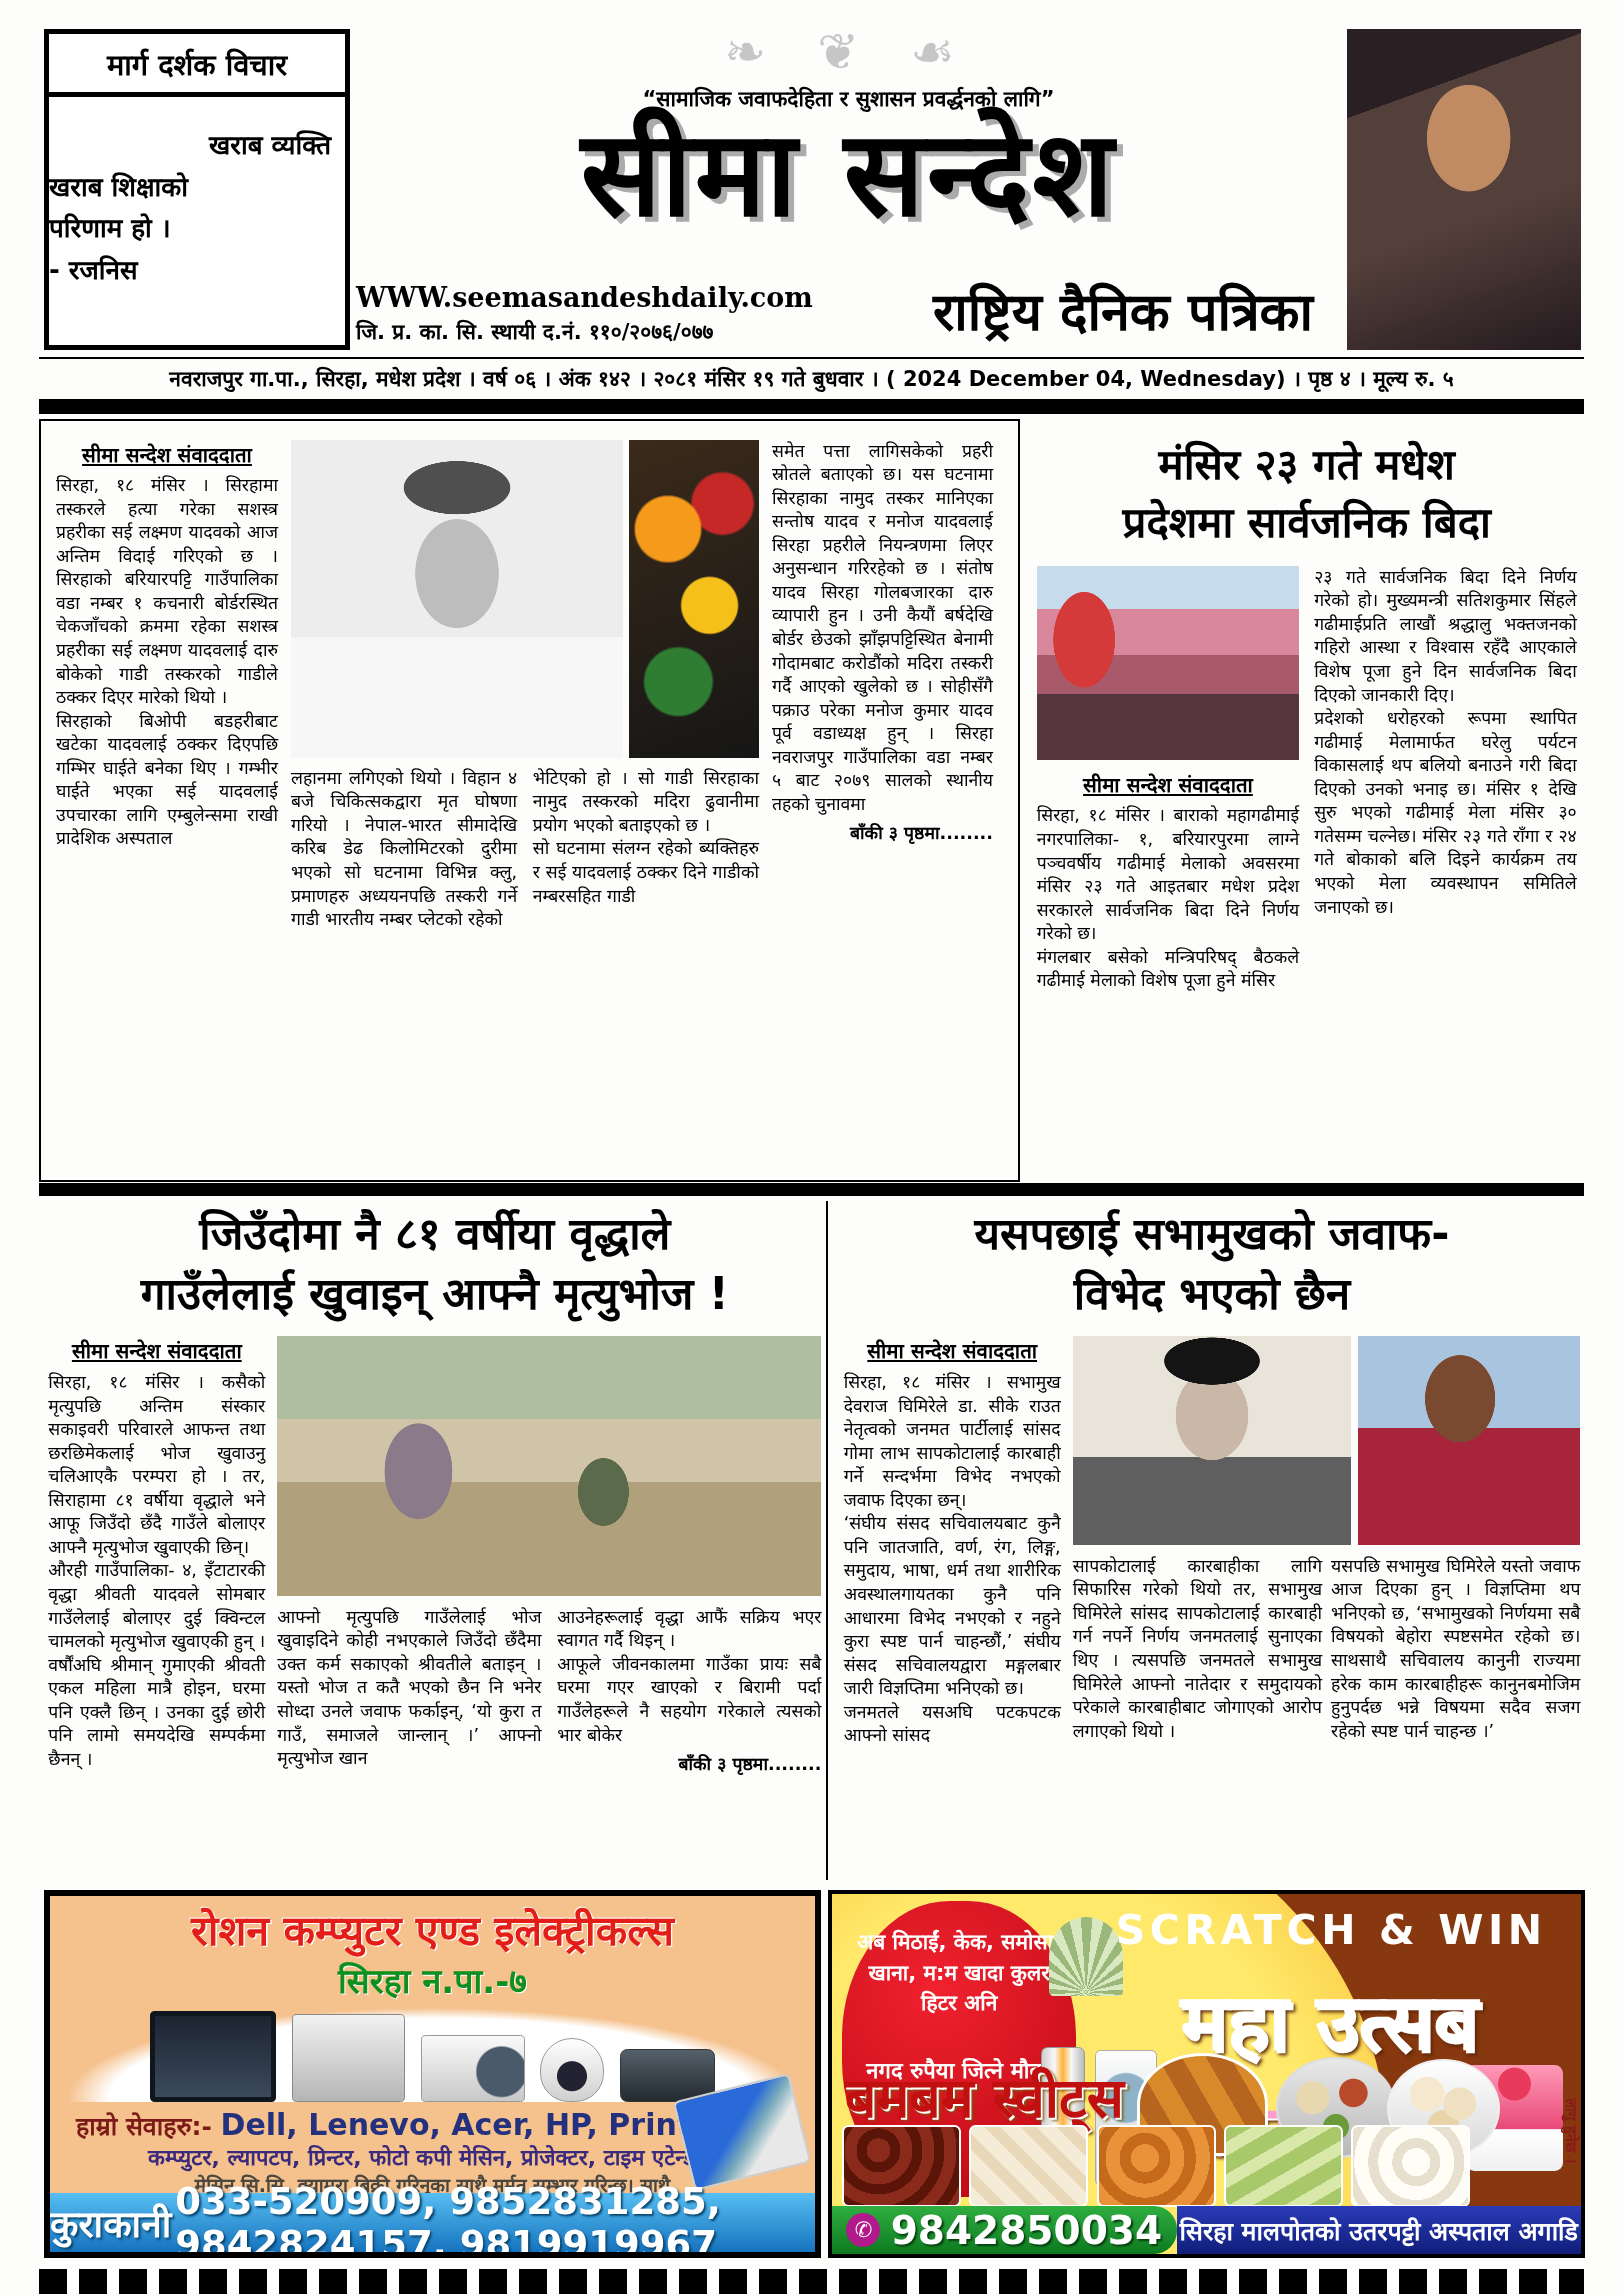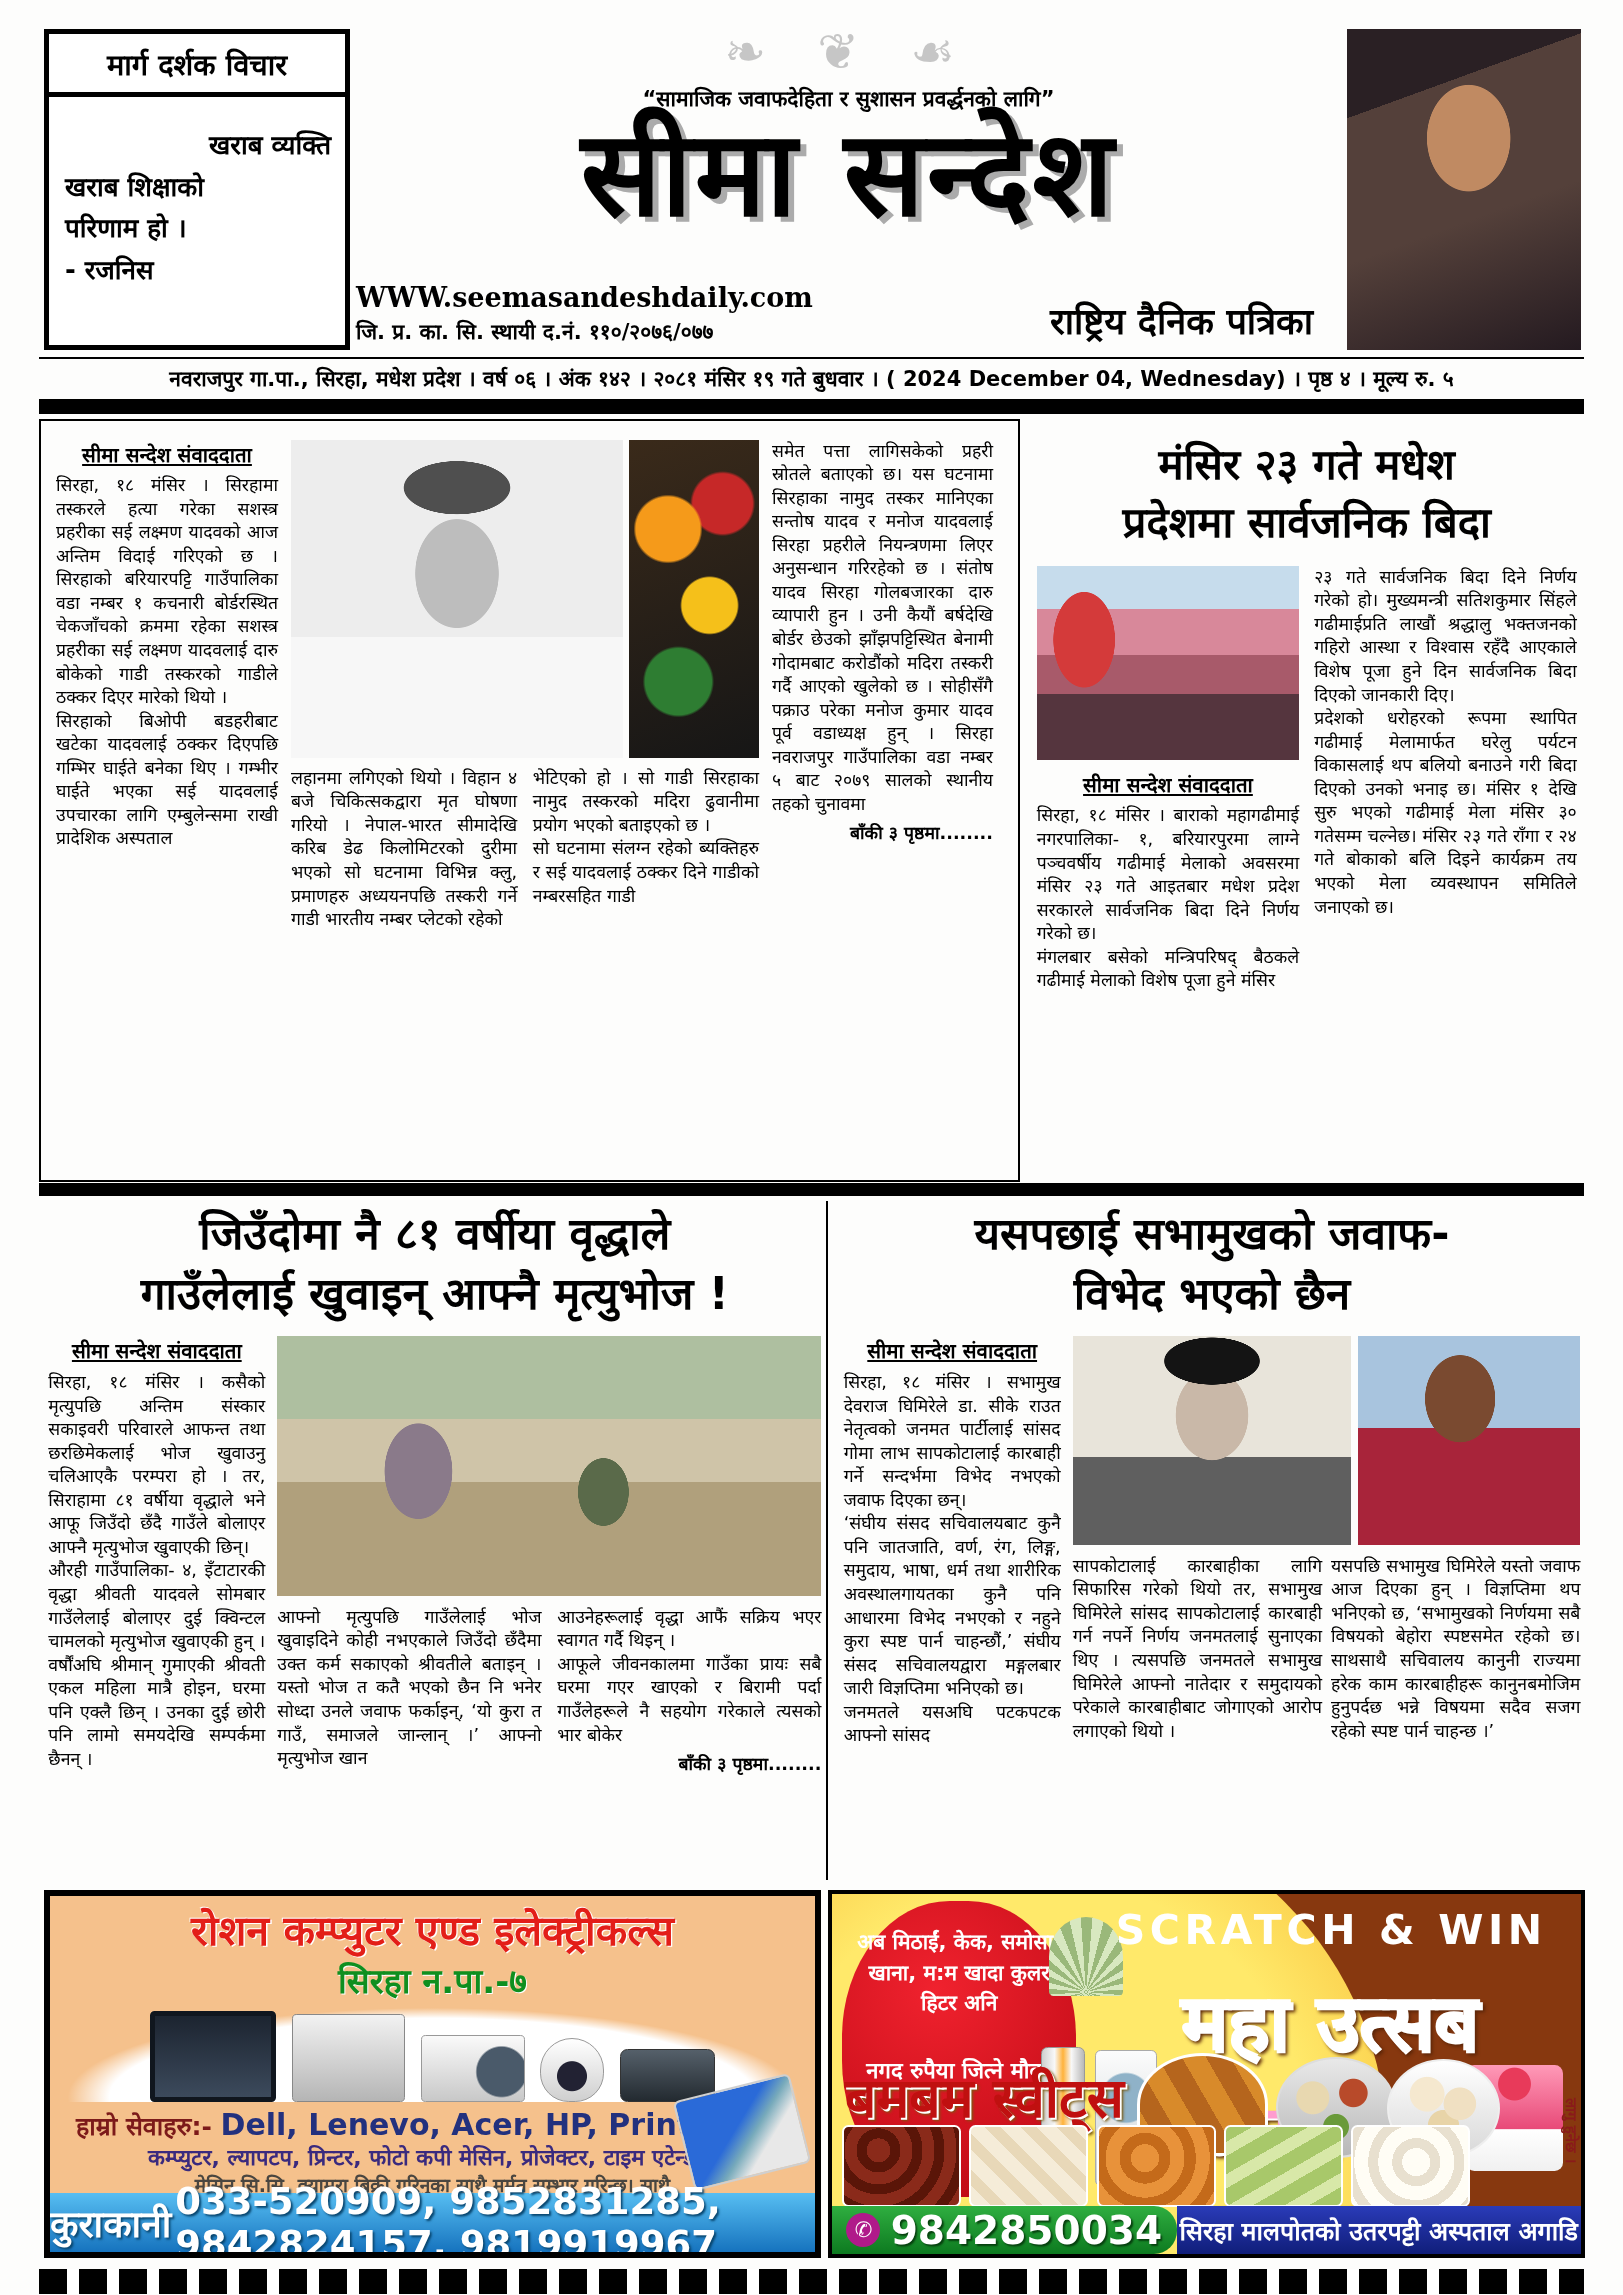--- a/index.html
+++ b/index.html
@@ -7,31 +7,31 @@
         font-family:"DejaVu Sans",sans-serif;color:#000;overflow:hidden;}
   .abs{position:absolute;box-sizing:border-box;}
   .bodytext{font-size:17.6px;line-height:1.34;text-align:justify;white-space:pre-line;font-weight:500;}
   .byline{font-size:20.4px;font-weight:bold;text-decoration:underline;text-align:center;margin-bottom:6.5px;}
   .continuation{font-size:17.6px;font-weight:bold;text-align:right;margin-top:3.7px;}
   .photo{position:relative;background:#ccc;}
   
   #guide-box{left:44px;top:29px;width:306px;height:321px;border:5.6px solid #000;background:#fff;}
   #guide-title{height:58px;border-bottom:5.6px solid #000;display:flex;align-items:center;justify-content:center;
                font-size:29px;font-weight:bold;}
-  #guide-quote{padding:28px 14px 0 16px;font-size:26px;font-weight:bold;line-height:1.6;}
+  #guide-quote{padding:28px 14px 0 0;font-size:26px;font-weight:bold;line-height:1.6;}
   #guide-quote .q1{text-align:right;}
   #masthead{left:356px;top:29px;width:985px;height:321px;}
   #ornament{position:absolute;top:-6.5px;width:100%;text-align:center;color:#c6c6c6;font-size:50px;letter-spacing:17.6px;}
   #tagline{position:absolute;top:55px;width:100%;text-align:center;font-size:21px;font-weight:bold;}
   #paper-title{position:absolute;top:59px;width:100%;text-align:center;font-size:119px;font-weight:bold;
                text-shadow:6px 5.1px 0 #ababab;letter-spacing:2.8px;}
   #masthead-bottom{position:absolute;bottom:4.6px;width:100%;display:flex;justify-content:space-between;align-items:flex-end;}
   #website{font-family:"DejaVu Serif",serif;font-size:27px;font-weight:bold;}
   #registration{font-size:21px;font-weight:bold;margin-top:4.6px;}
-  #paper-subtitle{font-size:36px;font-weight:bold;padding-right:28px;}
+  #paper-subtitle{font-size:52px;font-weight:bold;padding-right:28px;}
   #model-photo{left:1347px;top:29px;width:234px;height:321px;
      background:radial-gradient(ellipse 69px 88px at 52% 34%,#c08a62 0 60%,rgba(0,0,0,0) 61%),
                 linear-gradient(160deg,#2a2024 0 22%,#54403a 22% 58%,#241a20 100%);}
   #dateline{left:39px;top:357px;width:1545px;height:39px;border-top:2.3px solid #000;display:flex;align-items:center;
             justify-content:center;font-size:21px;font-weight:bold;white-space:nowrap;}
   .black-bar{background:#000;}
   
   #lead-article{left:39px;top:419px;width:981px;height:763px;border:2.8px solid #000;padding:6.5px 15px;overflow:hidden;}
   #lead-headline{font-size:48px;font-weight:bold;text-align:center;line-height:1.3;}
   #lead-cols{display:flex;gap:13px;margin-top:12px;}

